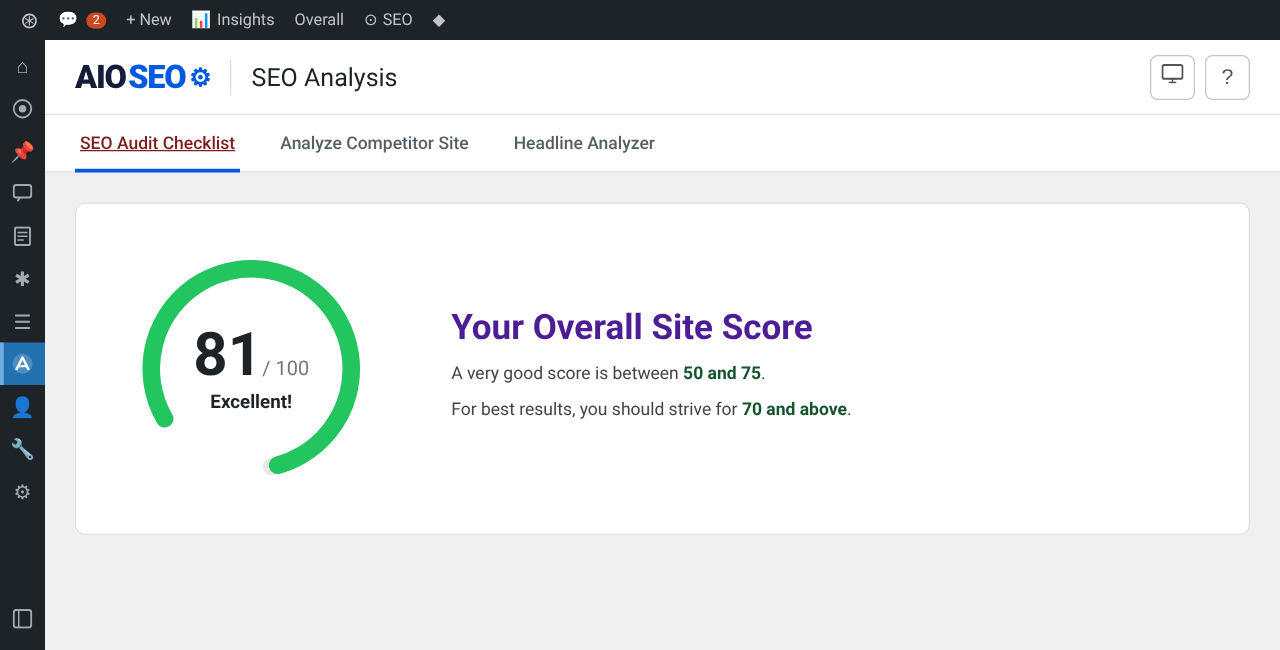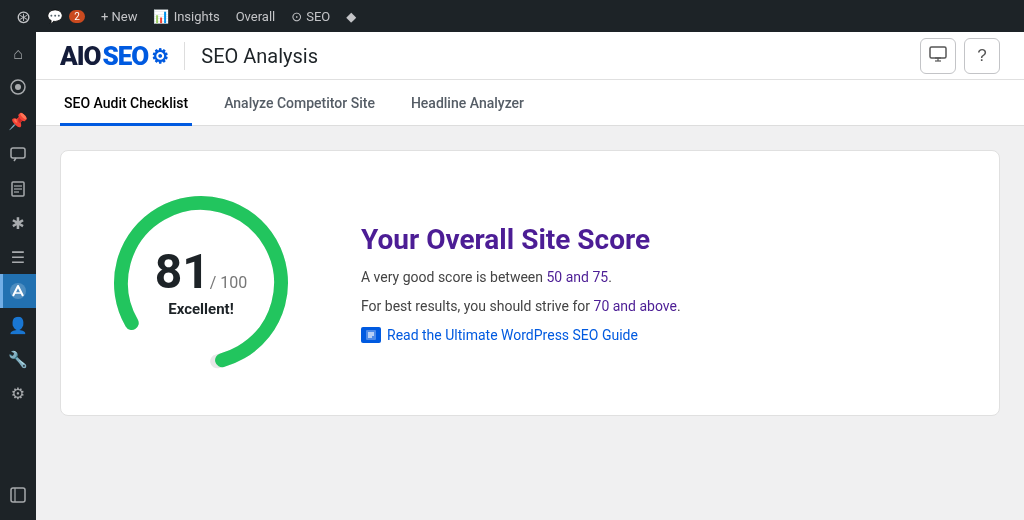--- a/index.html
+++ b/index.html
@@ -91,21 +91,21 @@
       overflow-y: auto;
       display: flex;
       flex-direction: column;
     }
 
     
     .page-header {
       background: #fff;
       border-bottom: 1px solid #e0e0e0;
       padding: 0 24px;
-      height: 48px;
+      height: 60px;
       display: flex;
       align-items: center;
       justify-content: space-between;
       flex-shrink: 0;
     }
     .page-header-left {
       display: flex;
       align-items: center;
       gap: 16px;
     }
@@ -168,22 +168,23 @@
       margin-right: 28px;
       font-size: 14px;
       font-weight: 500;
       color: #555d66;
       cursor: pointer;
       border-bottom: 3px solid transparent;
       position: relative;
       top: 1px;
     }
     .tab.active {
-      color: #000000;
+      color: #7f1d1d;
       border-bottom: 3px solid #005ae0;
+      text-decoration: underline;
     }
 
     
     .main-content {
       padding: 24px;
       flex: 1;
     }
 
     
     .score-card {
@@ -253,21 +254,21 @@
       font-weight: 700;
       color: #4c1d95;
       margin-bottom: 10px;
     }
     .score-info p {
       font-size: 14px;
       color: #444;
       margin-bottom: 6px;
       line-height: 1.6;
     }
-    .score-info p strong { font-weight: 400; color: #4c1d95; }
+    .score-info p strong { font-weight: 700; color: #14532d; }
     .score-link {
       display: flex;
       align-items: center;
       gap: 6px;
       margin-top: 10px;
     }
     .score-link a {
       color: #005ae0;
       font-size: 14px;
       text-decoration: none;
@@ -429,29 +430,18 @@
         <div class="score-info">
           <h2>Your Overall Site Score</h2>
           <p>
             <span>A very good score is between</span>
             <strong>50 and 75</strong><span>.</span>
           </p>
           <p>
             <span>For best results, you should strive for</span>
             <strong>70 and above</strong><span>.</span>
           </p>
-          <div class="score-link">
-            <div class="link-icon">
-              <svg width="12" height="12" viewBox="0 0 12 12" fill="none">
-                <rect x="1" y="1" width="10" height="10" rx="1" fill="white" opacity="0.3"></rect>
-                <line x1="3" y1="4" x2="9" y2="4" stroke="white" stroke-width="1.2"></line>
-                <line x1="3" y1="6" x2="9" y2="6" stroke="white" stroke-width="1.2"></line>
-                <line x1="3" y1="8" x2="7" y2="8" stroke="white" stroke-width="1.2"></line>
-              </svg>
-            </div>
-            <a href="#">Read the Ultimate WordPress SEO Guide</a>
-          </div>
         </div>
 
       </div>
     </div>
   </div>
 </div>
 
 </body></html>

